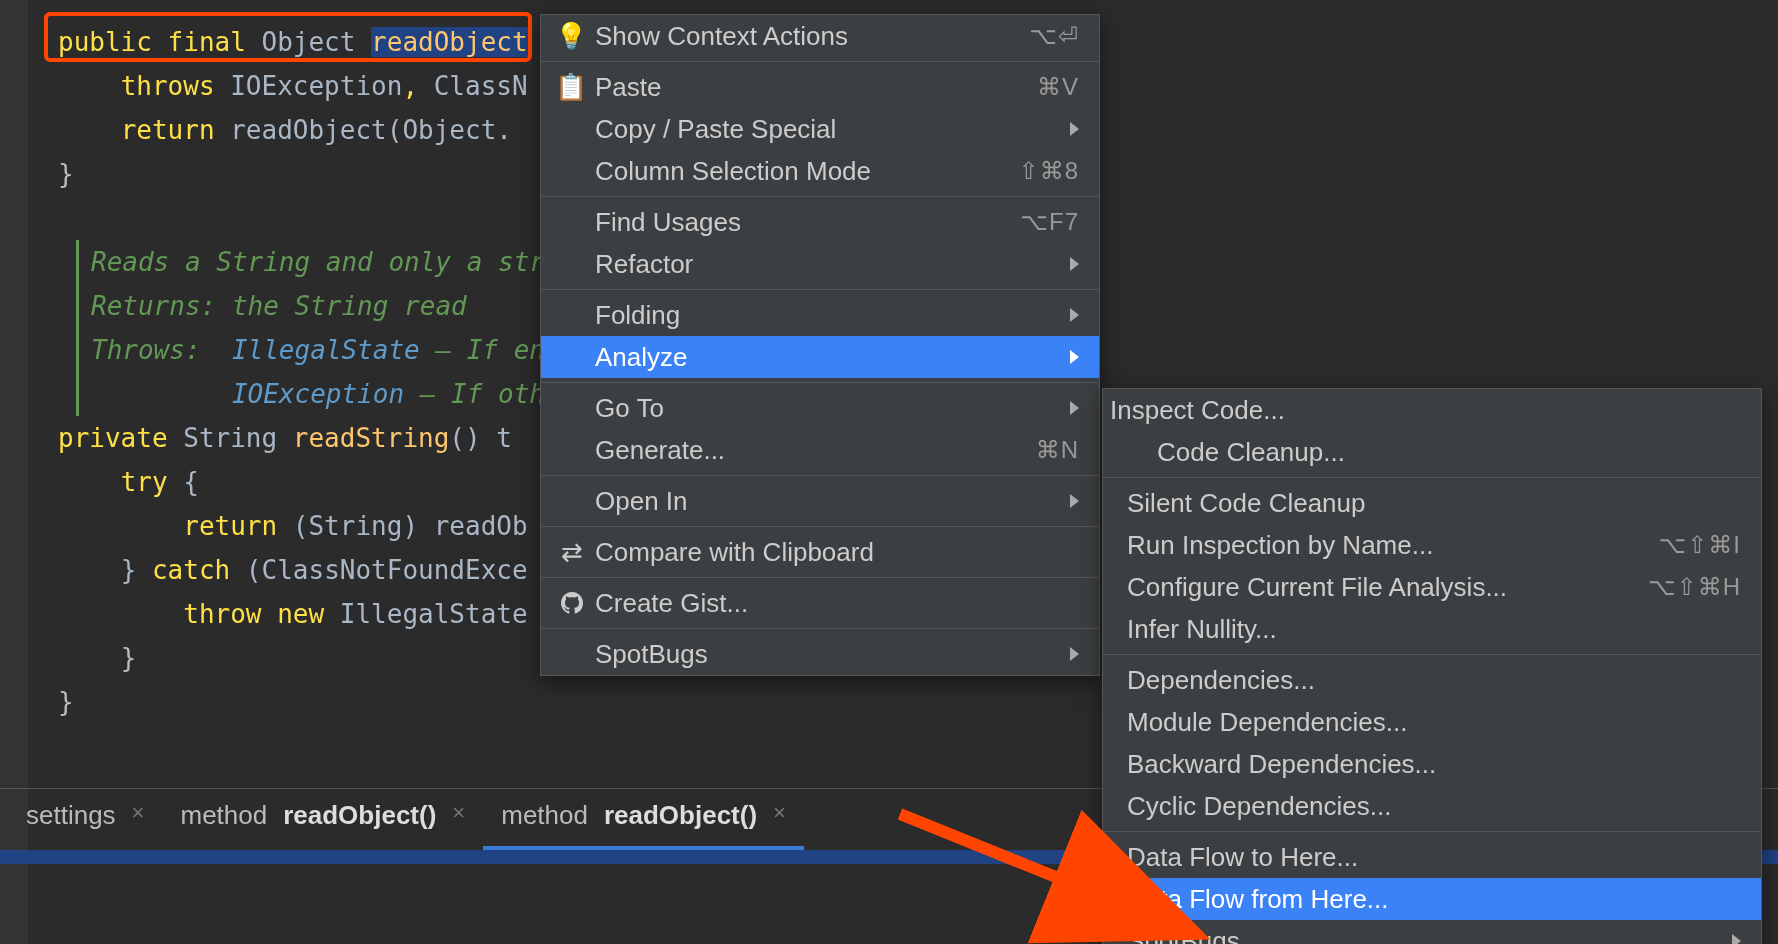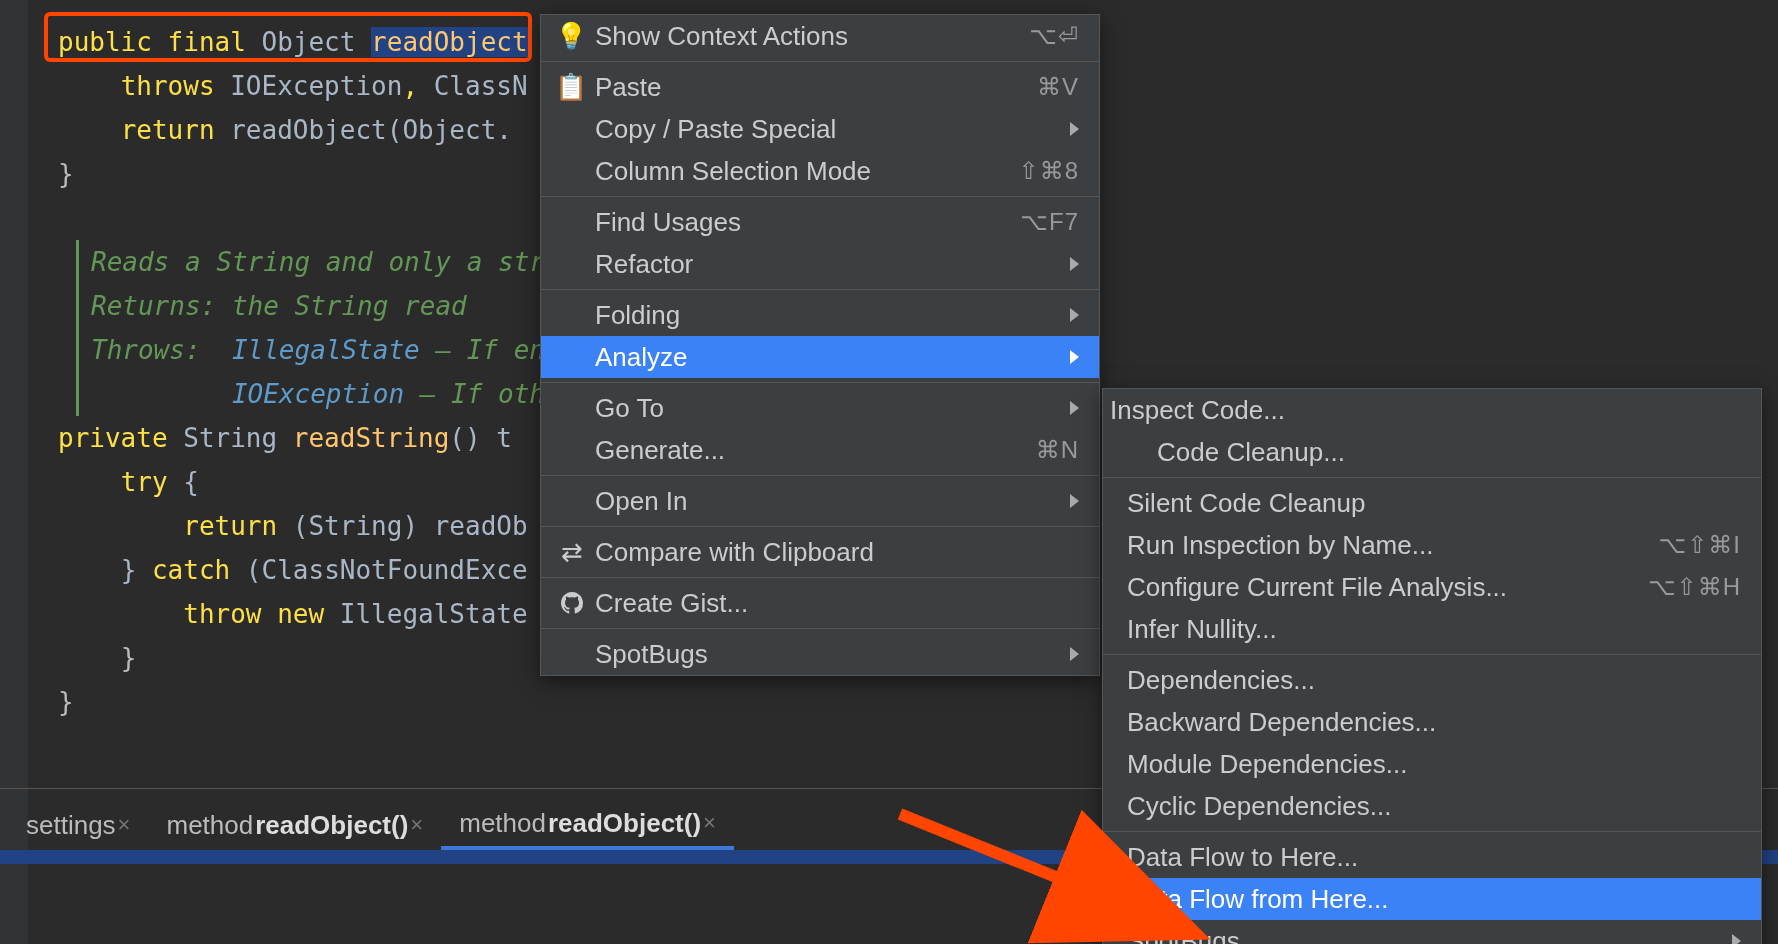--- a/index.html
+++ b/index.html
@@ -54,21 +54,21 @@
 .tabs-bar {
   position: absolute;
   top: 800px; left: 0; right: 0;
   height: 50px;
   display: flex;
   align-items: center;
   font-size: 26px;
   color: #bbbbbb;
   padding-left: 8px;
 }
-.tab-item { display:flex; align-items:center; gap:2px; padding: 0 18px; height:100%; }
+.tab-item { display:flex; align-items:flex-start; gap:16px; padding: 0 18px; height:100%; }
 .tab-close { color:#777; font-size:22px; }
 .tab-bold { color:#ddd; }
 .blue-strip {
   position: absolute;
   top: 850px; left: 0; right: 0; height: 14px;
   background: #214283;
 }
 
 
 .menu {
@@ -267,25 +267,25 @@
   <div class="menu-item" style="padding-left:24px">
       <span>Infer Nullity...</span>
       <span></span>
     </div>
   <div class="menu-sep"></div>
   <div class="menu-item" style="padding-left:24px">
       <span>Dependencies...</span>
       <span></span>
     </div>
   <div class="menu-item" style="padding-left:24px">
+      <span>Module Dependencies...</span>
+      <span></span>
+    </div>
+  <div class="menu-item" style="padding-left:24px">
       <span>Backward Dependencies...</span>
-      <span></span>
-    </div>
-  <div class="menu-item" style="padding-left:24px">
-      <span>Module Dependencies...</span>
       <span></span>
     </div>
   <div class="menu-item" style="padding-left:24px">
       <span>Cyclic Dependencies...</span>
       <span></span>
     </div>
   <div class="menu-sep"></div>
   <div class="menu-item" style="padding-left:24px">
       <span>Data Flow to Here...</span>
       <span></span>

